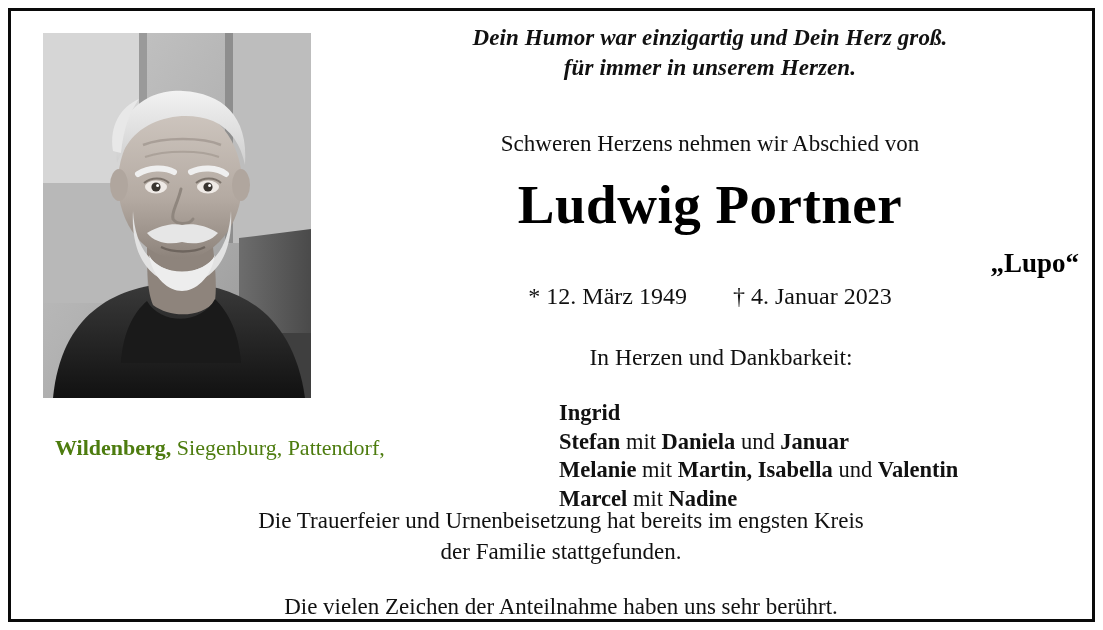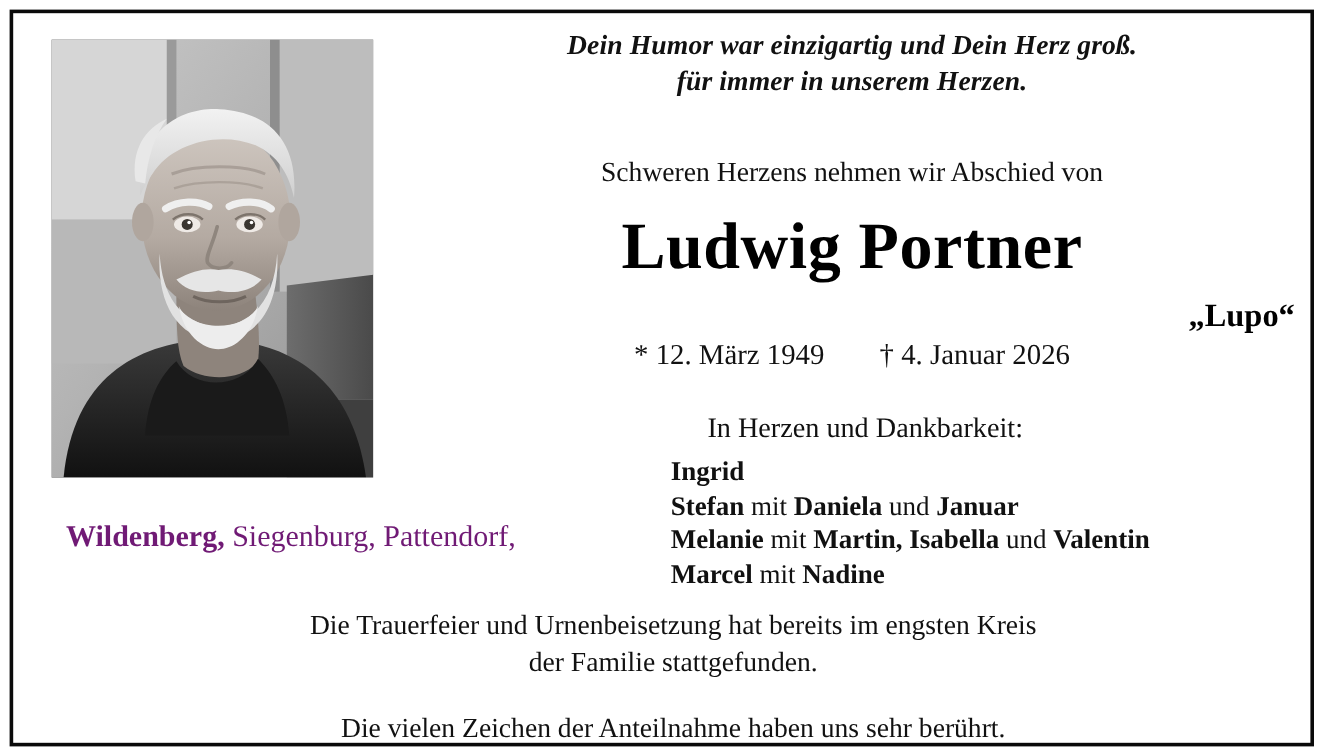--- a/index.html
+++ b/index.html
@@ -116,37 +116,37 @@
     top: 333px;
     width: 560px;
     text-align: center;
     font-size: 23.5px;
     color: #111111;
   }
 
   .family {
     position: absolute;
     left: 548px;
-    top: 368px;
+    top: 388px;
     width: 520px;
     font-size: 22.5px;
     line-height: 28.5px;
     color: #111111;
     text-align: left;
   }
   .family b { font-weight: bold; }
 
   .place {
     position: absolute;
     left: 44px;
     top: 422px;
     width: 470px;
-    font-size: 25px;
+    font-size: 22px;
     line-height: 29px;
-    color: #701a75;
+    color: #4d7c0f;
     text-align: left;
   }
   .place b { font-weight: bold; }
 
   .footer {
     position: absolute;
     left: 40px;
     top: 494px;
     width: 1020px;
     text-align: center;
@@ -251,21 +251,21 @@
 
     <div class="farewell">Schweren Herzens nehmen wir Abschied von</div>
 
     <div class="name">Ludwig Portner</div>
 
     <div class="nickname">„Lupo“</div>
 
     <div class="dates">
       <span>* 12. März 1949</span>
       <span class="gap"></span>
-      <span>† 4. Januar 2026</span>
+      <span>† 4. Januar 2023</span>
     </div>
 
     <div class="grat-head">In Herzen und Dankbarkeit:</div>
 
     <div class="family">
       <div>
         <b>Ingrid</b><span></span><b></b><span></span><b></b>
       </div>
       <div>
         <b>Stefan</b><span> mit </span><b>Daniela</b><span> und </span><b>Januar</b>

